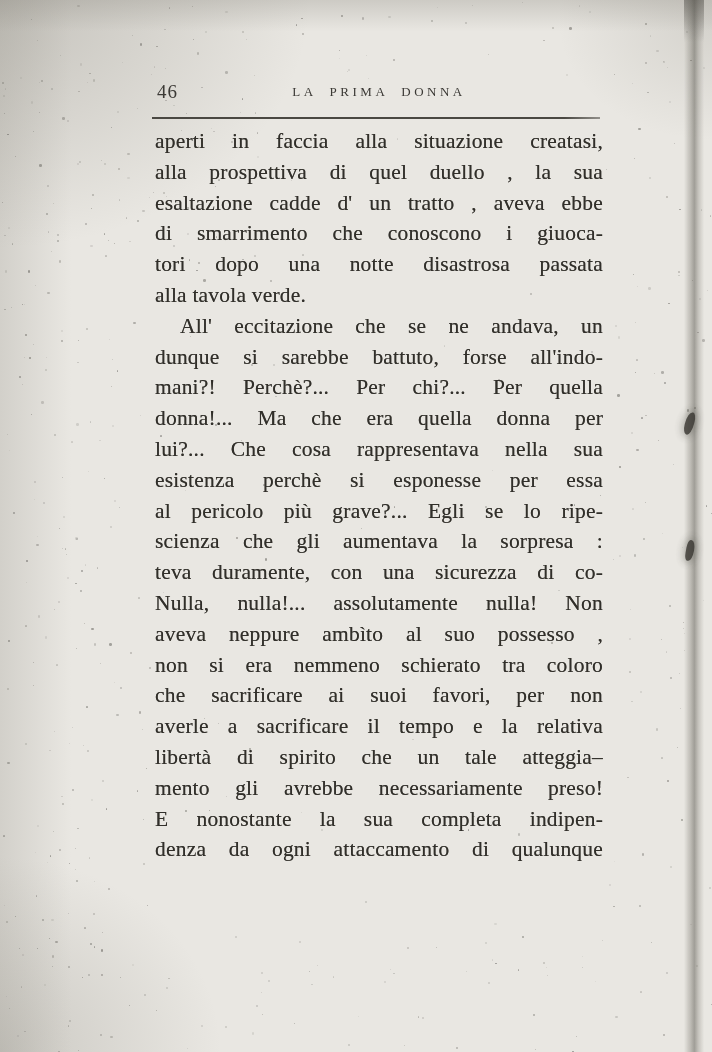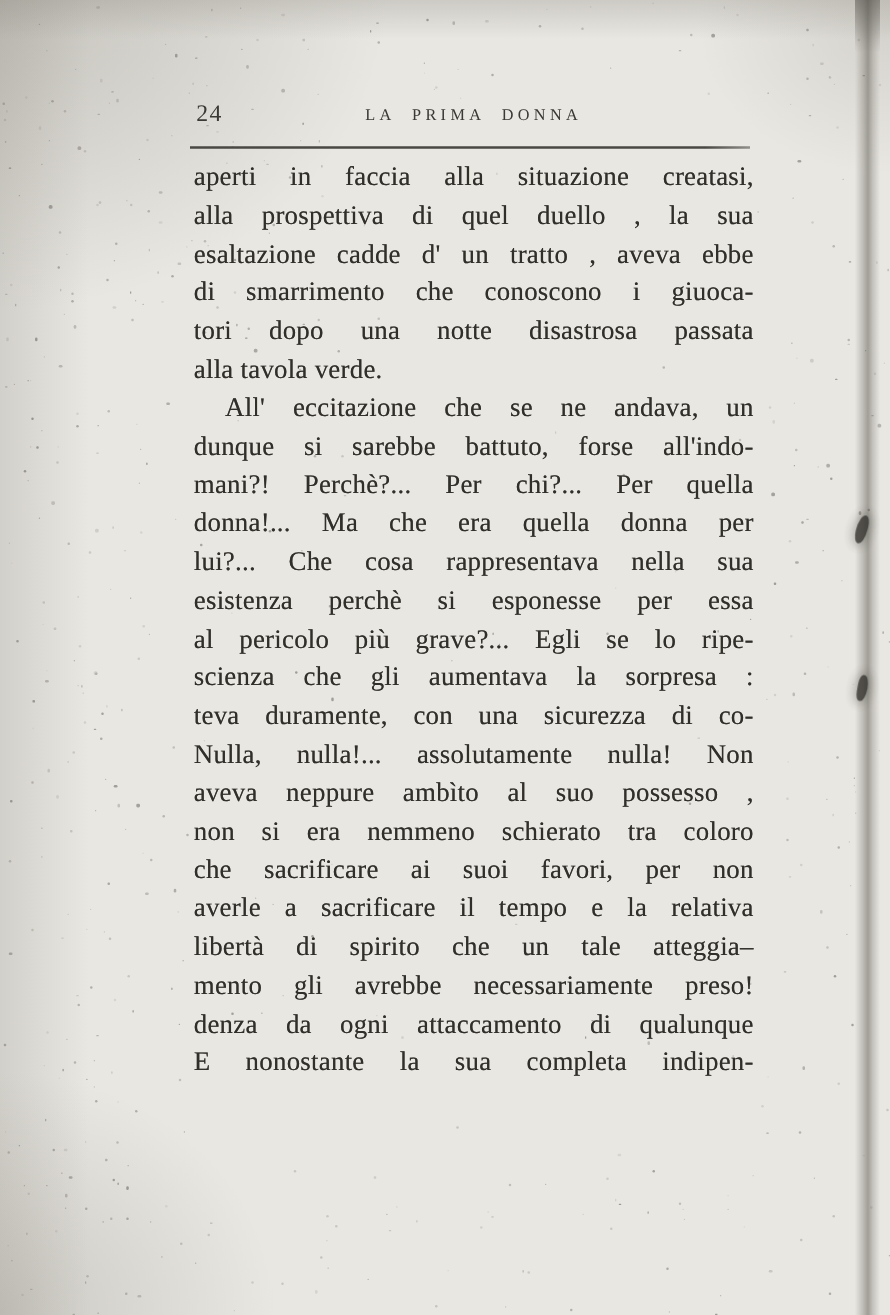--- a/index.html
+++ b/index.html
@@ -558,21 +558,21 @@
       <i style="left: 696.1px; top: 965.4px; width: 1.5px; height: 1.5px; opacity: 0.16;"></i>
       <i style="left: 679.1px; top: 208.7px; width: 1.6px; height: 1.6px; opacity: 0.46;"></i>
       <i style="left: 702.8px; top: 600.4px; width: 0.9px; height: 0.9px; opacity: 0.14;"></i>
       <i style="left: 137.1px; top: 107.8px; width: 1.3px; height: 1.3px; opacity: 0.21;"></i>
       <i style="left: 393.1px; top: 59.4px; width: 2.1px; height: 2.1px; opacity: 0.37;"></i>
       <i style="left: 542.5px; top: 961.9px; width: 2px; height: 2px; opacity: 0.25;"></i>
       <i style="left: 77.4px; top: 4.6px; width: 2.4px; height: 2.4px; opacity: 0.18;"></i>
     </div>
 
   <div class="header">
-    <span class="pagenum">24</span>
+    <span class="pagenum">46</span>
     <span class="title">LA PRIMA DONNA</span>
   </div>
 
   <div class="rule"></div>
 
   <div class="body">
       <div class="line">aperti in faccia alla situazione creatasi,</div>
       <div class="line">alla prospettiva di quel duello , la sua</div>
       <div class="line">esaltazione cadde d' un tratto , aveva ebbe</div>
       <div class="line">di smarrimento che conoscono i giuoca-</div>
@@ -587,21 +587,21 @@
       <div class="line">al pericolo più grave?... Egli se lo ripe-</div>
       <div class="line">scienza che gli aumentava la sorpresa :</div>
       <div class="line">teva duramente, con una sicurezza di co-</div>
       <div class="line">Nulla, nulla!... assolutamente nulla! Non</div>
       <div class="line">aveva neppure ambìto al suo possesso ,</div>
       <div class="line">non si era nemmeno schierato tra coloro</div>
       <div class="line">che sacrificare ai suoi favori, per non</div>
       <div class="line">averle a sacrificare il tempo e la relativa</div>
       <div class="line">libertà di spirito che un tale atteggia–</div>
       <div class="line">mento gli avrebbe necessariamente preso!</div>
+      <div class="line">E nonostante la sua completa indipen-</div>
       <div class="line">denza da ogni attaccamento di qualunque</div>
-      <div class="line">E nonostante la sua completa indipen-</div>
     </div>
 
   <div class="gutter">
     <span class="blob b1"></span>
     <span class="blob b2"></span>
   </div>
 </div>
 
 </body></html>

